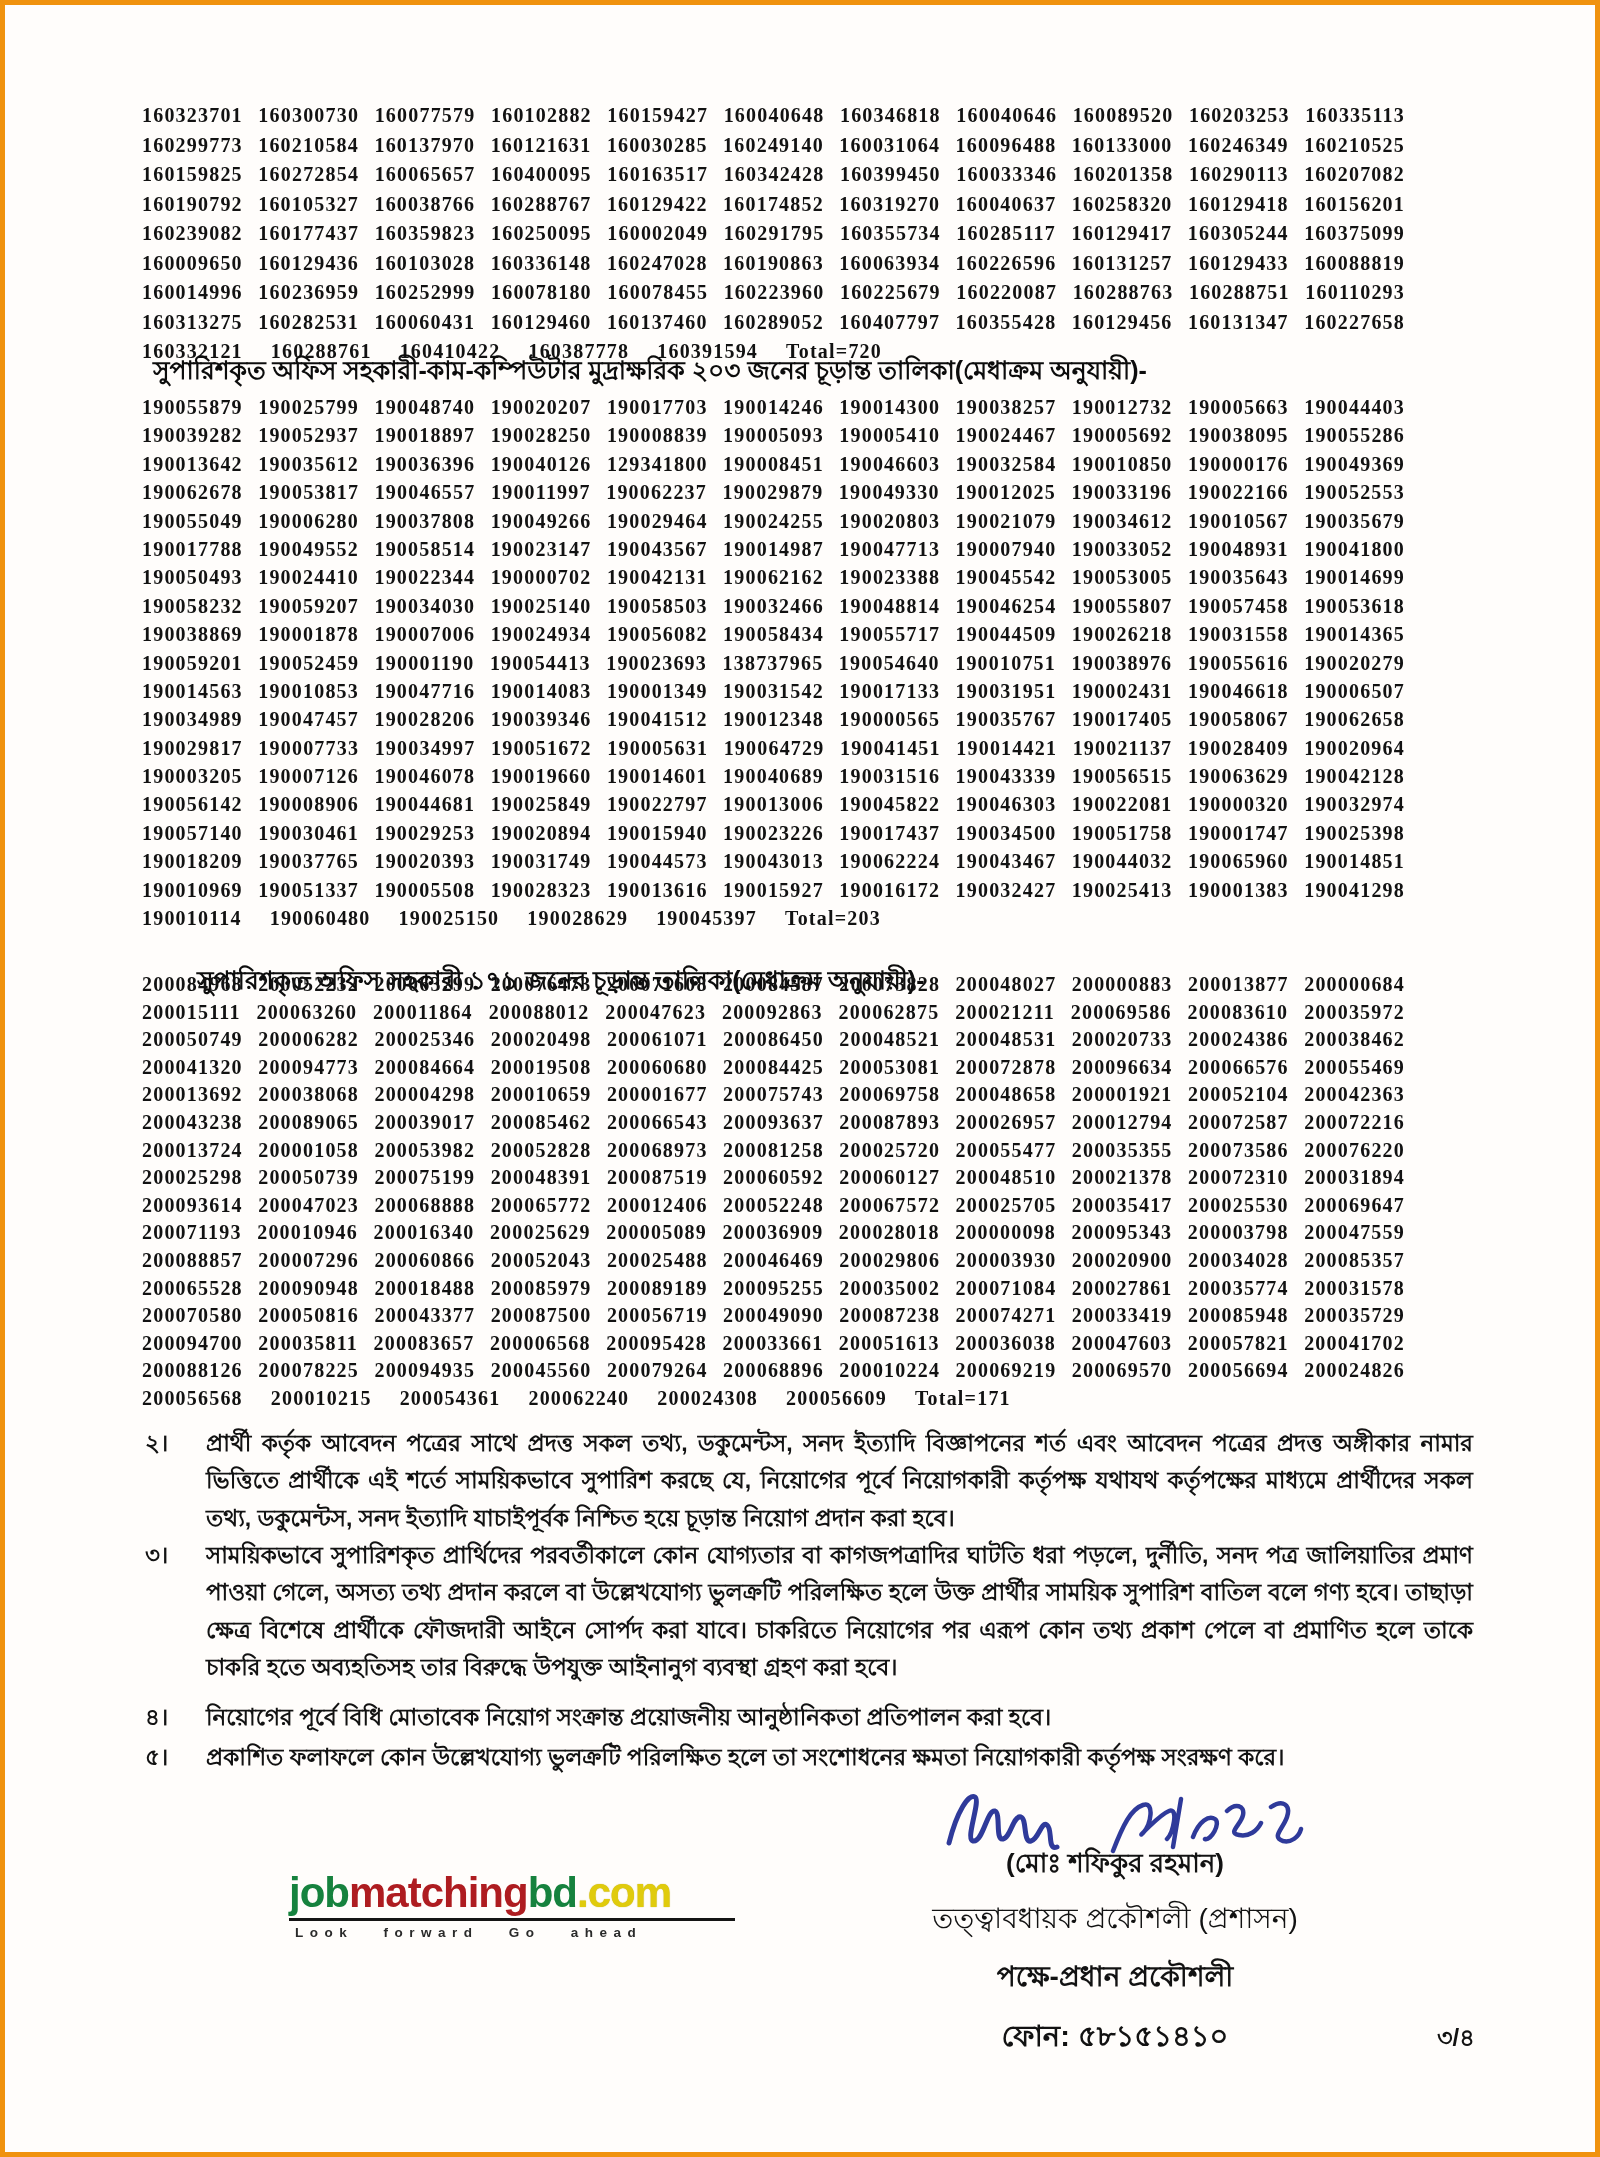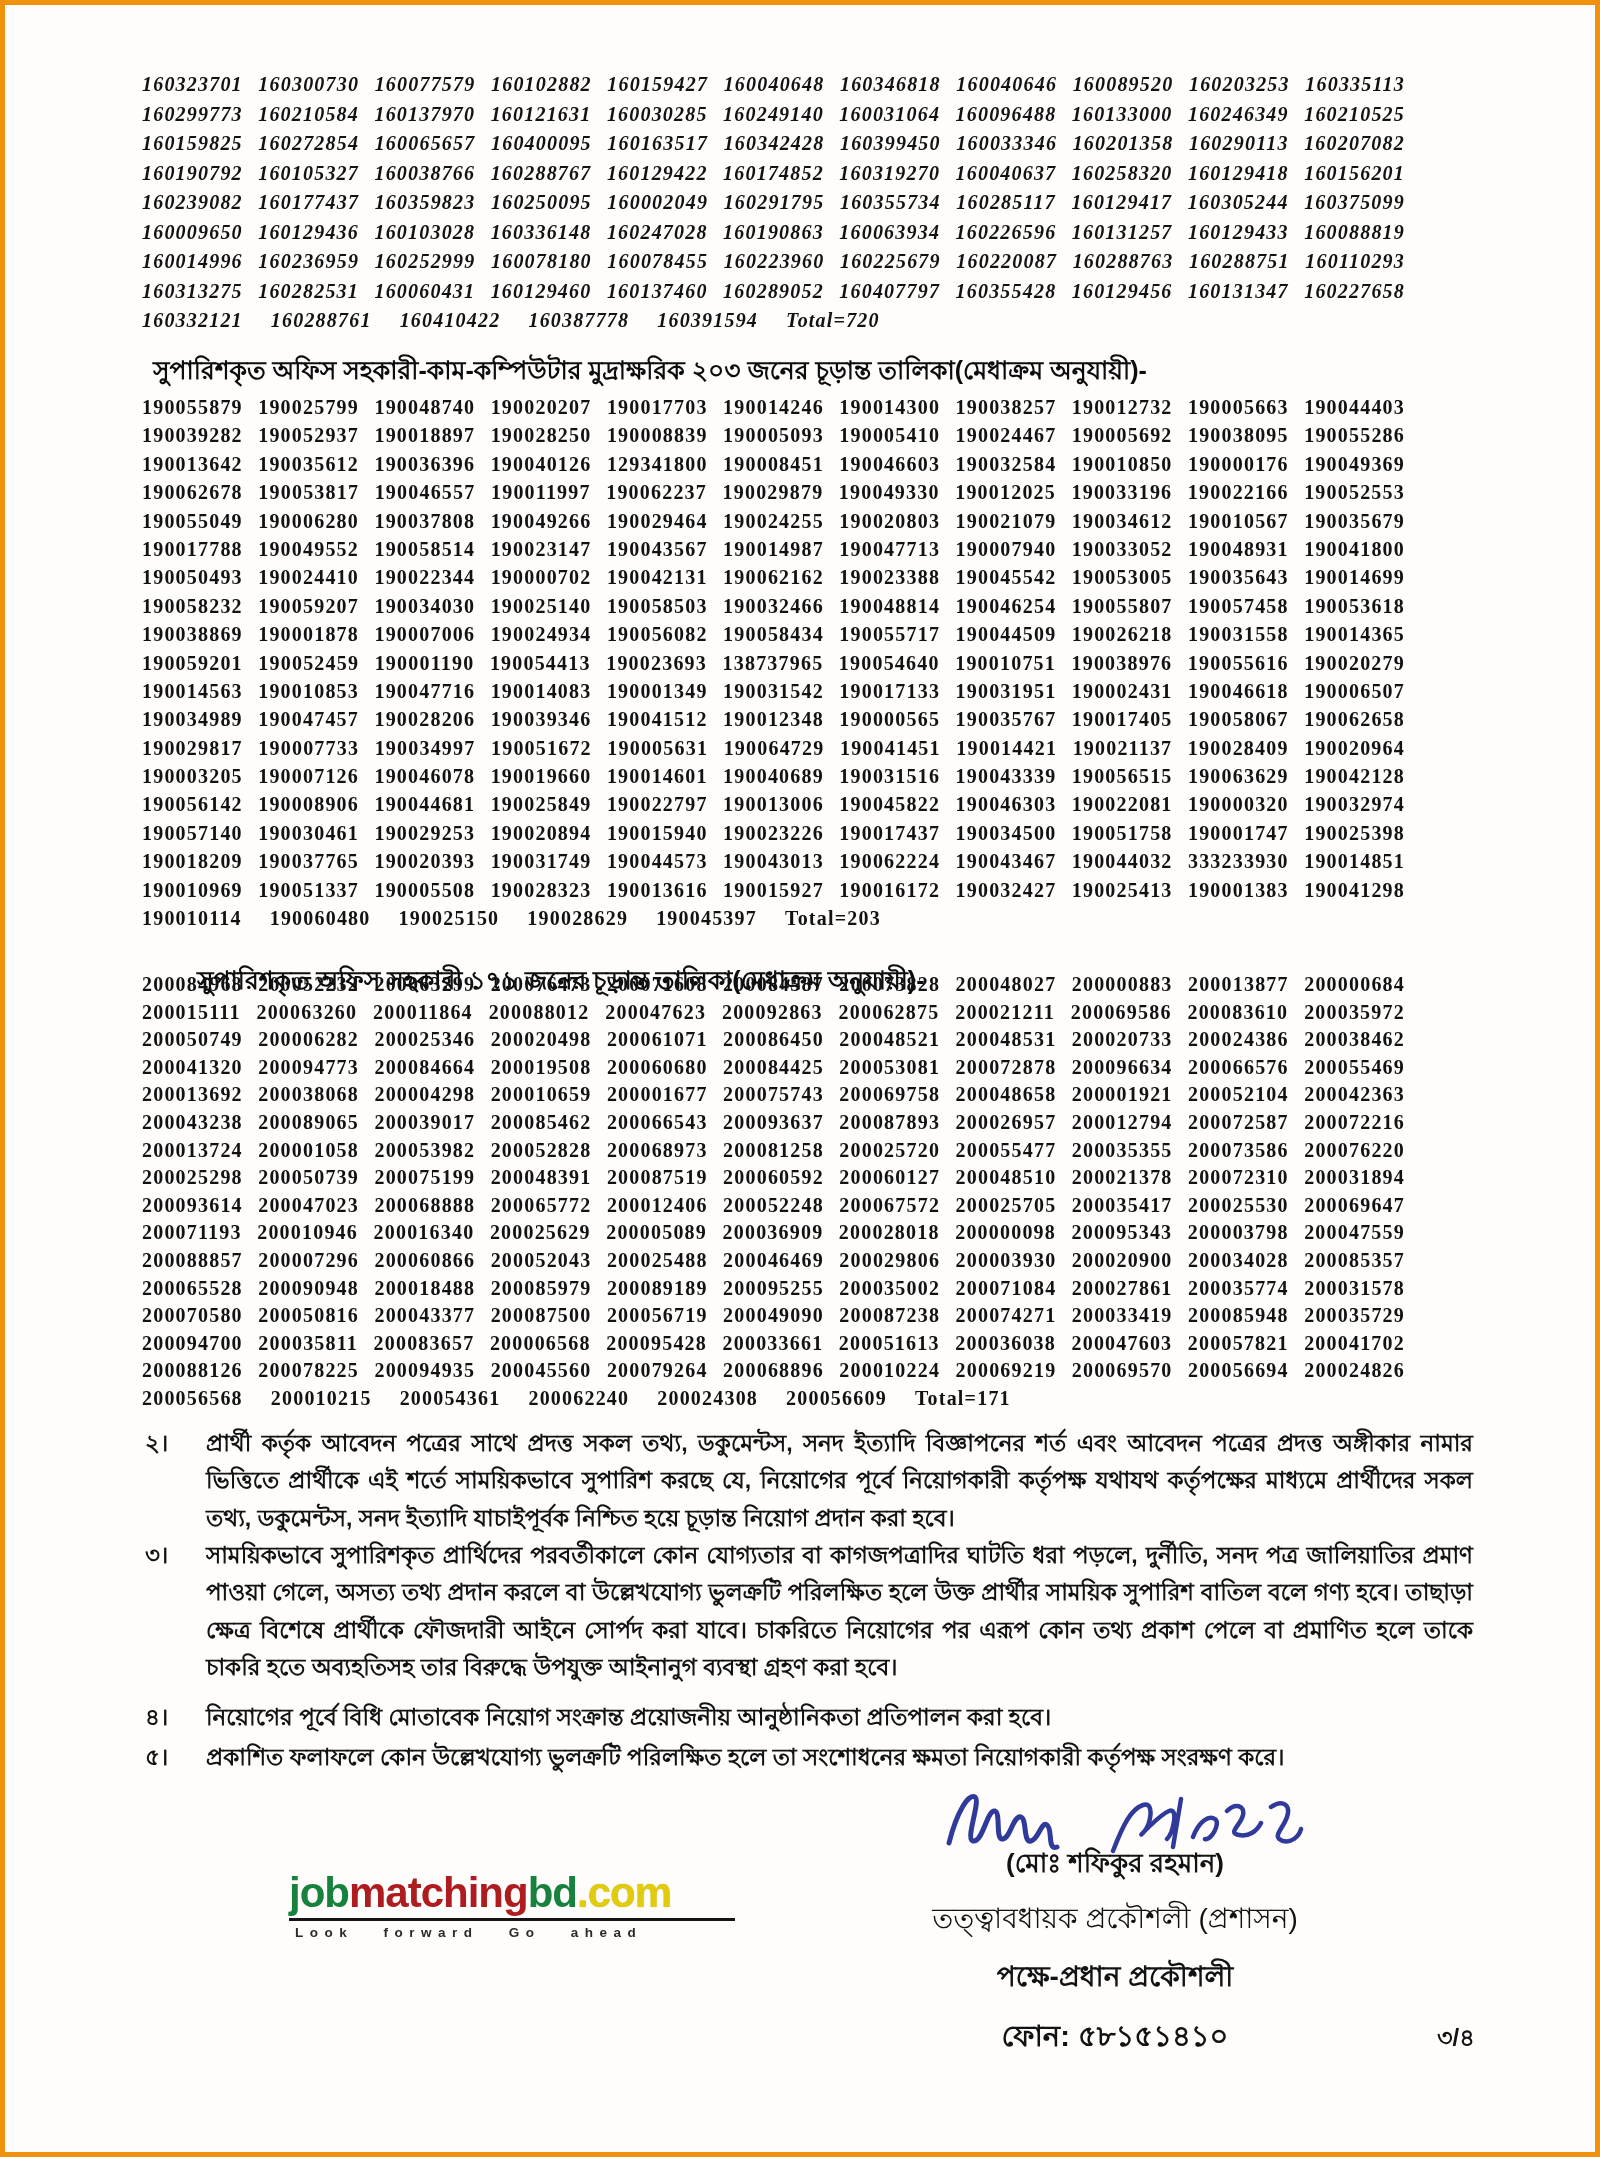--- a/index.html
+++ b/index.html
@@ -58,21 +58,21 @@
     letter-spacing:6.5px; word-spacing:20px; margin-top:4px; padding-left:6px;
     white-space:nowrap; font-weight:700;
   }
   .page-number { position:absolute; left:1432px; top:2014px; font-size:24px; font-weight:700; }
 </style>
 </head>
 <body>
 
 <div class="page">
 
-  <div class="numblock rows1" style="top:65px;font-style:italic;">
+  <div class="numblock rows1" style="top:96px;">
       <div class="numrow">
         <span>160323701</span>
         <span>160300730</span>
         <span>160077579</span>
         <span>160102882</span>
         <span>160159427</span>
         <span>160040648</span>
         <span>160346818</span>
         <span>160040646</span>
         <span>160089520</span>
@@ -394,21 +394,21 @@
       <div class="numrow">
         <span>190018209</span>
         <span>190037765</span>
         <span>190020393</span>
         <span>190031749</span>
         <span>190044573</span>
         <span>190043013</span>
         <span>190062224</span>
         <span>190043467</span>
         <span>190044032</span>
-        <span>333233930</span>
+        <span>190065960</span>
         <span>190014851</span>
       </div>
       <div class="numrow">
         <span>190010969</span>
         <span>190051337</span>
         <span>190005508</span>
         <span>190028323</span>
         <span>190013616</span>
         <span>190015927</span>
         <span>190016172</span>

